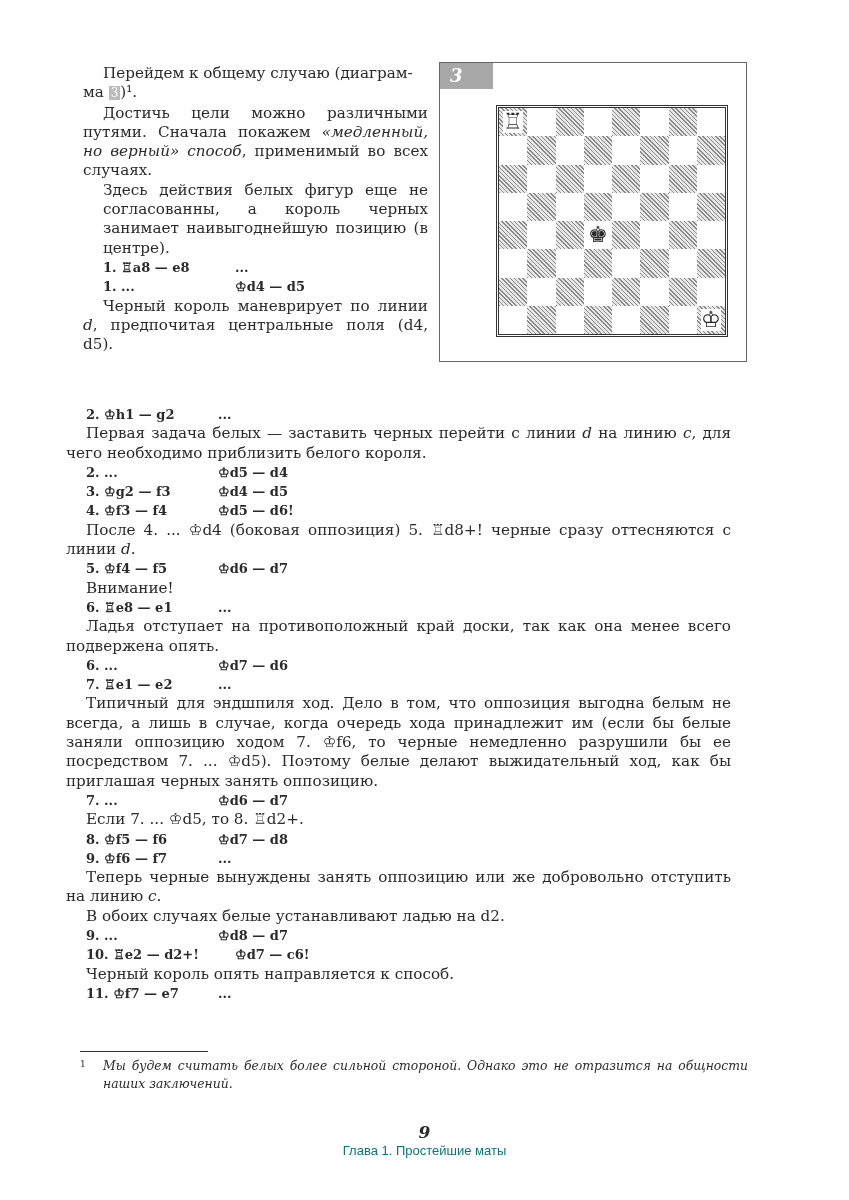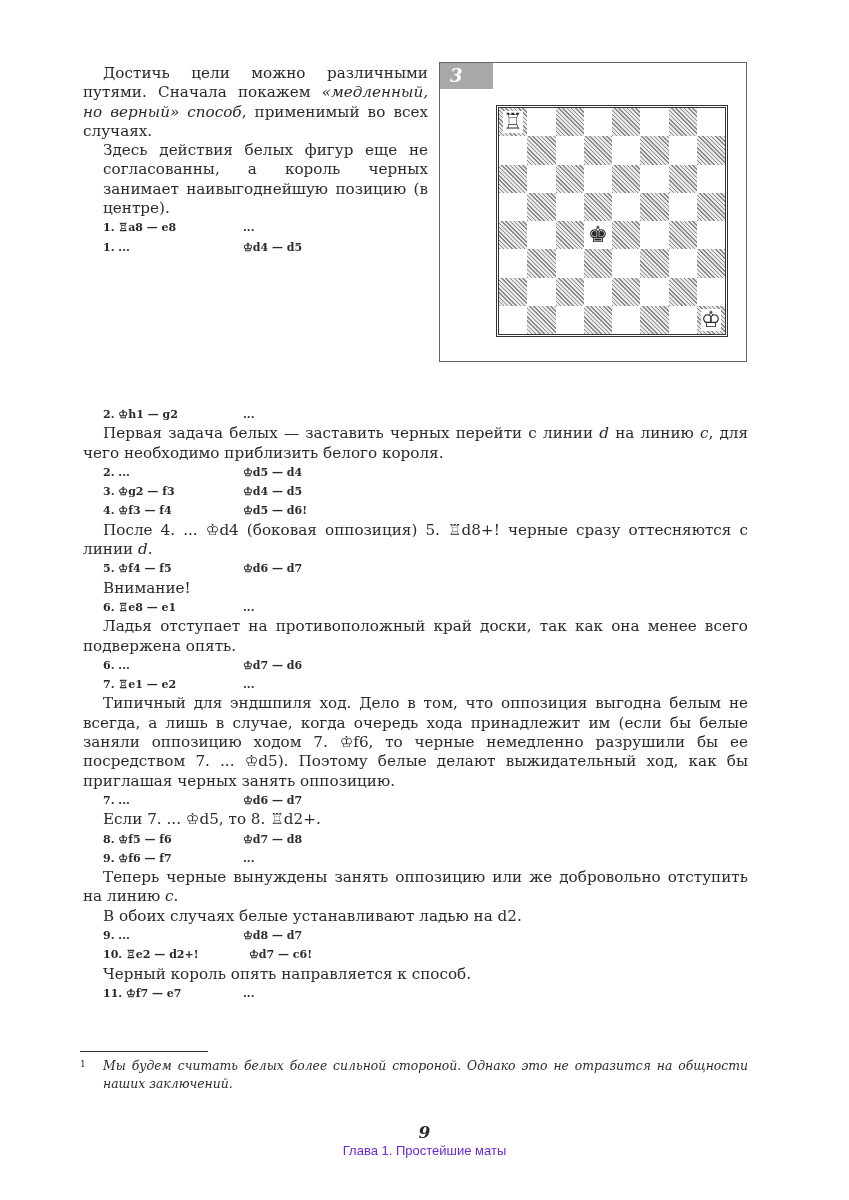--- a/index.html
+++ b/index.html
@@ -1,57 +1,59 @@
 <!DOCTYPE html>
 <html><head>
 <meta charset="utf-8">
 <style>
   html, body { margin:0; padding:0; background:#ffffff; }
   body { width:849px; height:1200px; position:relative; overflow:hidden;
          font-family:"DejaVu Serif", "Liberation Serif", serif; color:#2a2a2a; }
   .page { position:absolute; left:0; top:0; width:849px; height:1200px; }
   .col-text { position:absolute; left:103px; top:64px; width:325px; }
-  .full-text { position:absolute; left:103px; top:405px; width:645px; }
+  .full-text { position:absolute; left:86px; top:405px; width:645px; }
   p, .line { margin:0; font-size:15.2px; line-height:19.3px; }
-  .move { font-weight:bold; font-size:11px; line-height:19.3px; display:flex; white-space:nowrap;gap:8px; }
+  .move { font-weight:bold; font-size:13px; line-height:19.3px; display:flex; white-space:nowrap; }
   .move .w { width:132px; display:inline-block; }
   .move .b { display:inline-block; }
   .justify { text-align:justify; }
   em { font-style:italic; }
   .diagram { position:absolute; left:439px; top:62px; width:306px; height:298px; border:1px solid #666; background:#fff; }
   .diag-tab { position:absolute; left:0; top:0; width:53px; height:26px; background:#a8a8a8; color:#fff;
               font-weight:bold; font-style:italic; font-size:18px; line-height:26px; padding-left:10px; box-sizing:border-box; }
   .board { position:absolute; left:56px; top:42px; width:226px; height:226px; border:3px double #333; box-sizing:content-box; display:grid;
            grid-template-columns:repeat(8, 1fr); grid-template-rows:repeat(8, 1fr); }
   .sq { position:relative; display:flex; align-items:center; justify-content:center; font-size:22px; font-family:"DejaVu Sans", sans-serif; }
   .sq.dark { background: repeating-linear-gradient(45deg, #8a8a8a 0 1px, #e8e8e8 1px 3px); }
   .sq.light { background:#fff; }
   .footnote-rule { position:absolute; left:80px; top:1051px; width:128px; border-top:1px solid #333; }
   .footnote { position:absolute; left:80px; top:1057px; width:668px; font-size:12.4px; line-height:18px; display:flex; }
   .footnote .num { width:23px; font-size:9px; line-height:14px; }
   .footnote .txt { flex:1; text-align:justify;font-style:italic; }
   .page-num { position:absolute; left:0; width:849px; top:1122px; text-align:center; font-weight:bold; font-style:italic; font-size:17px; }
-  .chapter { position:absolute; left:0; width:849px; top:1143px; text-align:center; font-family:"Liberation Sans", sans-serif; font-size:13px; color:#6d28d9; }
+  .chapter { position:absolute; left:0; width:849px; top:1143px; text-align:center; font-family:"Liberation Sans", sans-serif; font-size:13px; color:#0f766e; }
 </style>
 </head>
 <body>
 
 <div class="page">
 
   <div class="col-text">
+    <p class="justify" style="text-indent:0;"><span>Перейдем к общему случаю (диаграм-</span><br><span style="margin-left:-20px;">ма</span> <span style="background:#bbb;color:#fff;font-size:12px;padding:0 2px;">3</span><span>)¹.</span></p>
     <p class="justify" style="margin-left:-20px;text-indent:20px;"><span>Достичь цели можно различными путями. Сначала покажем </span><em>«медленный, но верный» способ</em><span>, применимый во всех случаях.</span></p>
     <p class="justify hangp" style="text-indent:0;margin-left:-20px;padding-left:20px;text-indent:0;"><span>Здесь действия белых фигур еще не согласованны, а король черных занимает наивыгоднейшую позицию (в центре).</span></p>
     <div class="move">
         <span class="w">1. ♖a8 — e8</span>
         <span class="b">...</span>
       </div>
     <div class="move">
         <span class="w">1. ...</span>
         <span class="b">♔d4 — d5</span>
       </div>
+    <p class="justify" style="margin-left:-20px;text-indent:20px;"><span>Черный король маневрирует по линии </span><em>d</em><span>, предпочитая центральные поля (d4, d5).</span></p>
   </div>
 
   <div class="diagram">
     <div class="diag-tab">3</div>
     <div class="board" id="board">
         <div class="sq dark">
           <span style="background: rgb(255, 255, 255); line-height: 1;">♖</span>
         </div>
         <div class="sq light"></div>
         <div class="sq dark"></div>
@@ -175,21 +177,21 @@
         <span class="b">...</span>
       </div>
     <p class="justify" style="margin-left:-20px;text-indent:20px;"><span>Теперь черные вынуждены занять оппозицию или же добровольно отступить на линию </span><em>c</em><span>.</span></p>
     <p>В обоих случаях белые устанавливают ладью на d2.</p>
     <div class="move">
         <span class="w">9. ...</span>
         <span class="b">♔d8 — d7</span>
       </div>
     <div class="move">
         <span class="w">10. ♖e2 — d2+!</span>
-        <span class="b" style="margin-left:6px;">♔d7 — c6!</span>
+        <span class="b" style="margin-left:17px;">♔d7 — c6!</span>
       </div>
     <p>Черный король опять направляется к способ.</p>
     <div class="move">
         <span class="w">11. ♔f7 — e7</span>
         <span class="b">...</span>
       </div>
   </div>
 
   <div class="footnote-rule"></div>
   <div class="footnote">

